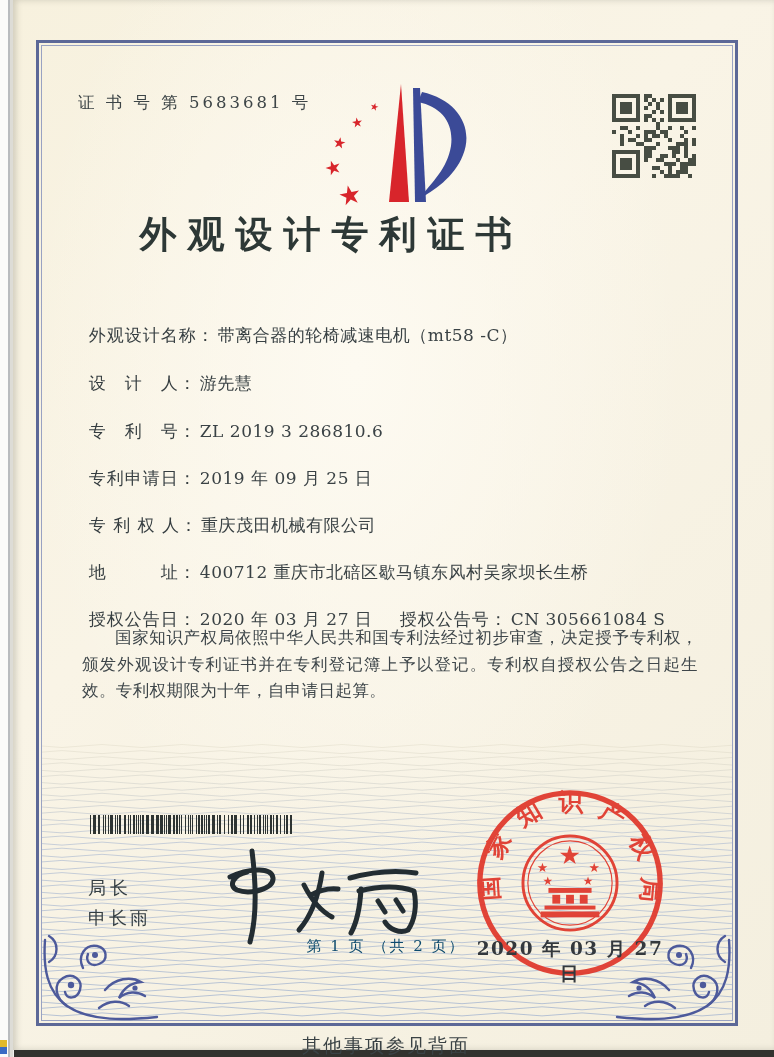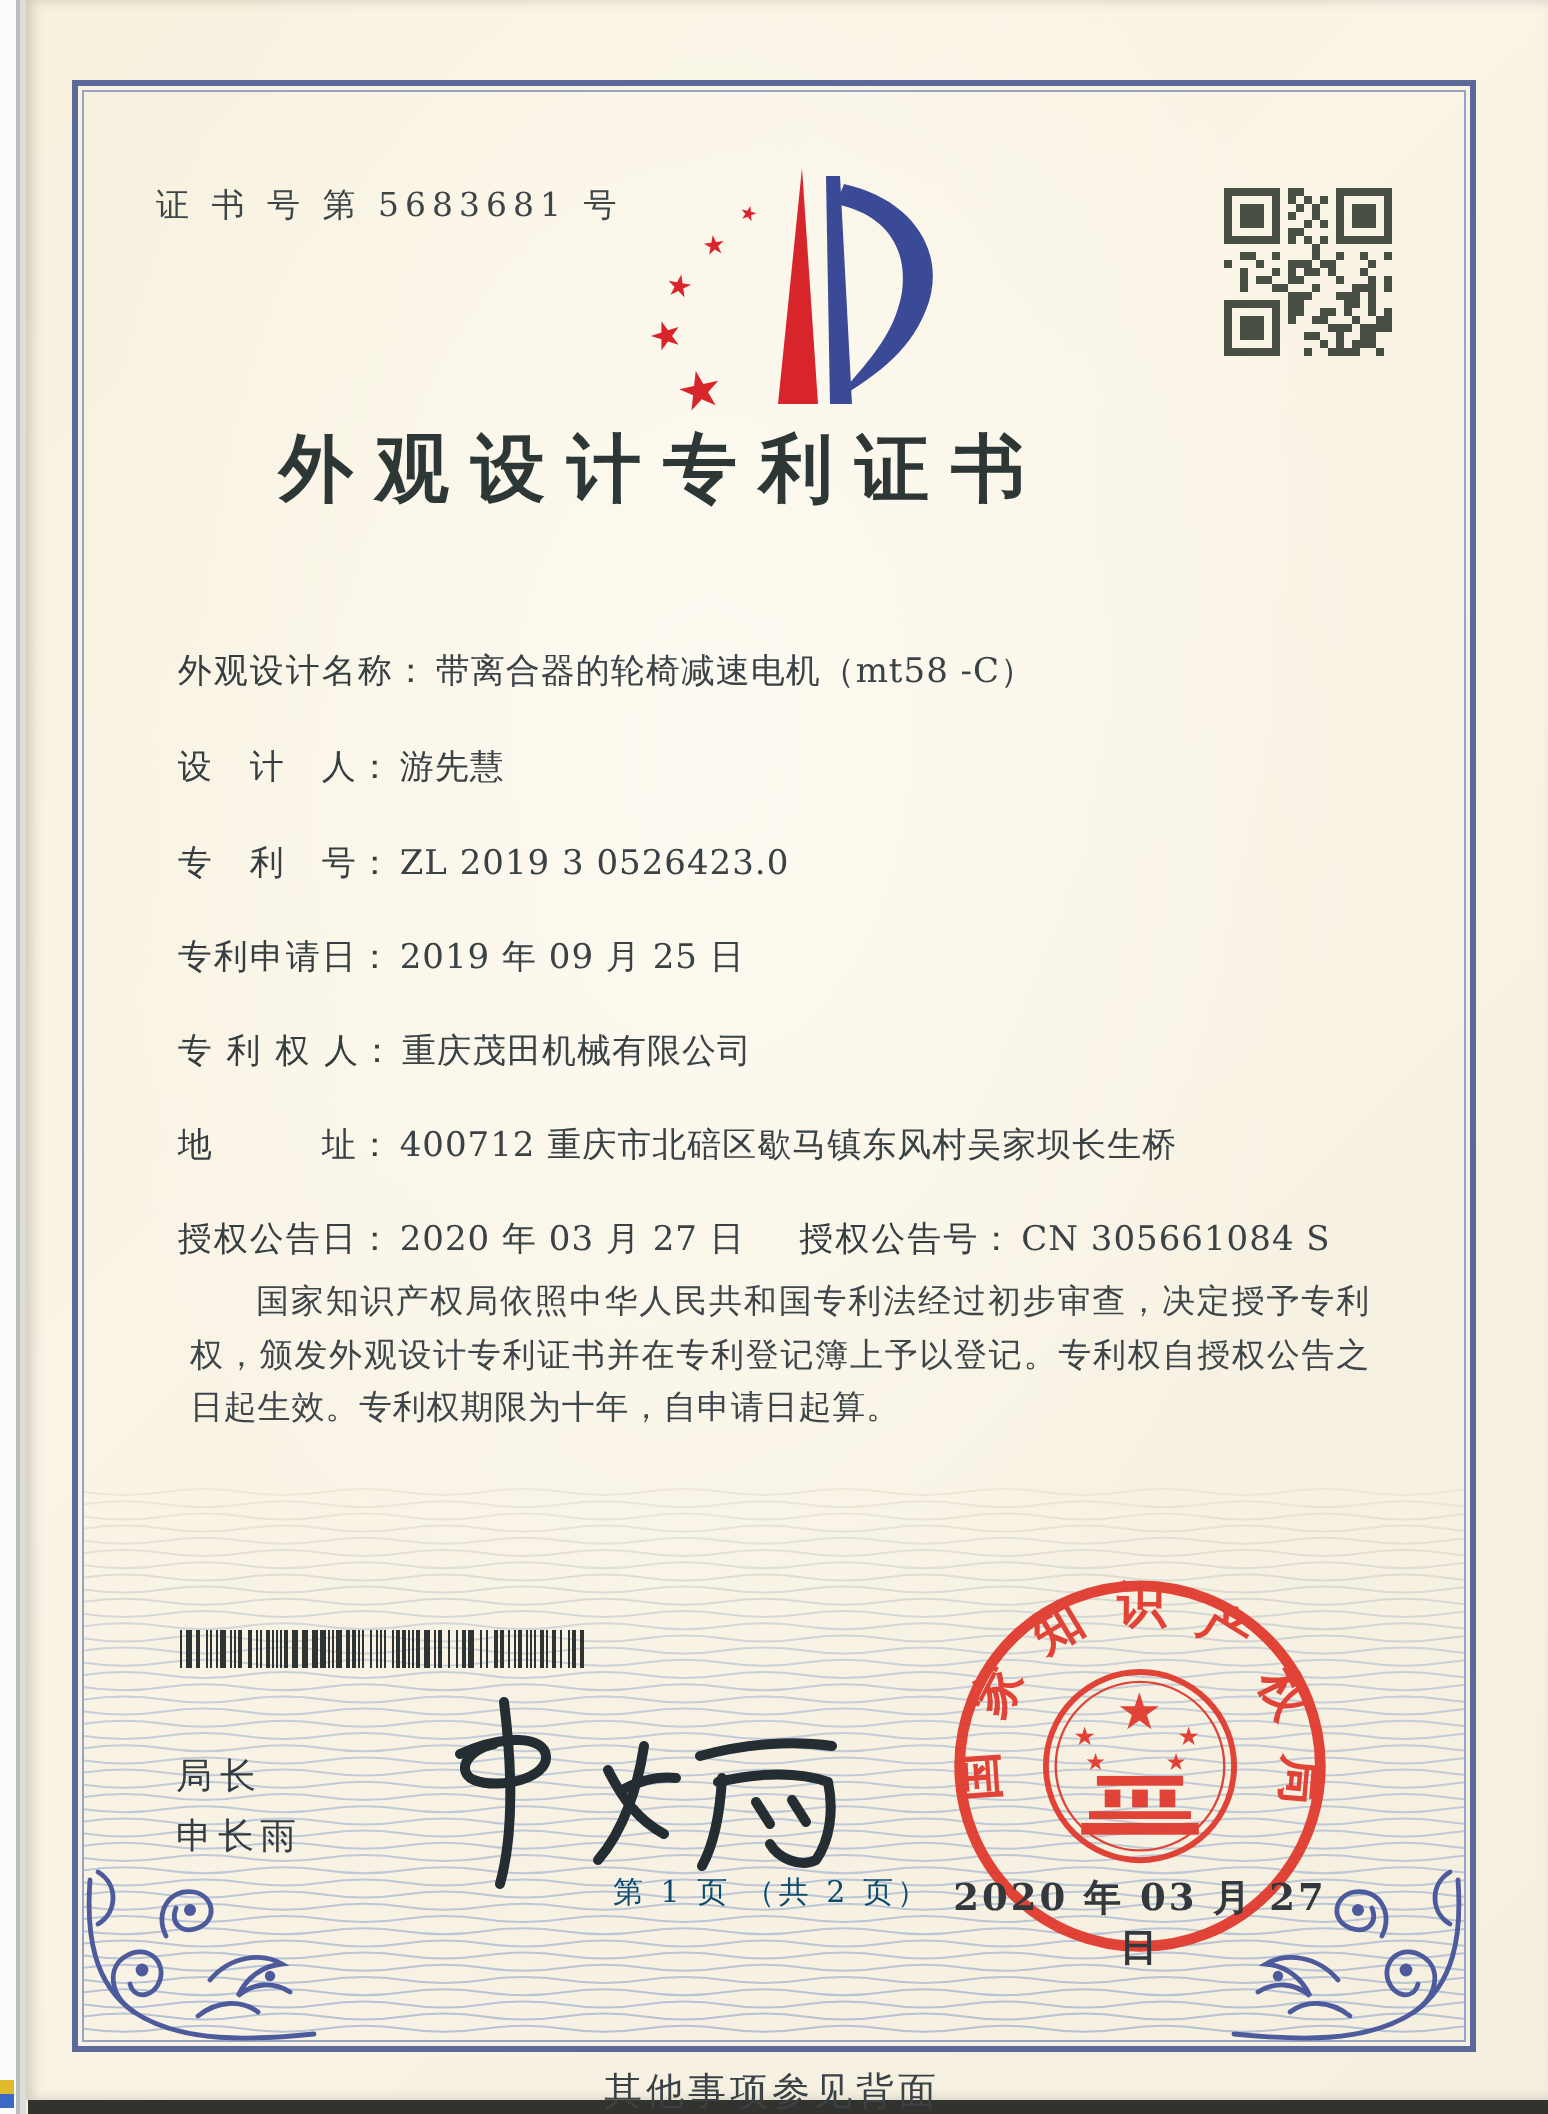--- a/index.html
+++ b/index.html
@@ -35,21 +35,21 @@
        font-size:37px;font-weight:600;letter-spacing:11px;color:#2d3836;text-indent:11px;}
 
   .field-row{position:absolute;left:78px;width:640px;font-size:17px;color:#3a4245;
        white-space:pre;}
   .field-row .lbl{letter-spacing:1px;color:#363e41;margin-top:28px;}
   .field-row .val{margin-left:3px;letter-spacing:.5px;}
   .pair2{position:absolute;left:300px;top:0;white-space:pre;}
 
   .paragraphs{position:absolute;left:78px;top:621px;width:624px;font-size:16.5px;
        line-height:26.5px;color:#3e464a;text-align:justify;}
-  .paragraphs p{margin:17px;text-indent:2em;letter-spacing:.4px;}
+  .paragraphs p{margin:4px;text-indent:2em;letter-spacing:.4px;}
 
   .barcode{position:absolute;left:90px;top:815px;width:206px;height:19px;}
 
   .sig-title{position:absolute;left:88px;top:876px;font-size:18px;letter-spacing:4px;color:#333d41;}
   .sig-name{position:absolute;left:88px;top:906px;font-size:18px;letter-spacing:3px;color:#333d41;}
   .autograph{position:absolute;left:200px;top:845px;width:238px;height:100px;}
 
   .seal{position:absolute;left:468px;top:788px;width:204px;height:196px;opacity:.93;}
   .seal-date{position:absolute;left:470px;top:936px;width:200px;text-align:center;
        font-size:18.5px;font-weight:600;letter-spacing:1.5px;color:#33383d;}
@@ -298,21 +298,21 @@
 
 <div class="title">外观设计专利证书</div>
 
 <div class="field-row" style="top:304px">
   <span class="lbl">外观设计名称：</span><span class="val">带离合器的轮椅减速电机（mt58 -C）</span>
 </div>
 <div class="field-row" style="top:352px">
   <span class="lbl">设　计　人：</span><span class="val">游先慧</span>
 </div>
 <div class="field-row" style="top:400px">
-  <span class="lbl">专　利　号：</span><span class="val">ZL 2019 3 0526423.0</span>
+  <span class="lbl">专　利　号：</span><span class="val">ZL 2019 3 286810.6</span>
 </div>
 <div class="field-row" style="top:447px">
   <span class="lbl">专利申请日：</span><span class="val">2019 年 09 月 25 日</span>
 </div>
 <div class="field-row" style="top:494px">
   <span class="lbl">专 利 权 人：</span><span class="val">重庆茂田机械有限公司</span>
 </div>
 <div class="field-row" style="top:541px">
   <span class="lbl">地　　　址：</span><span class="val">400712 重庆市北碚区歇马镇东风村吴家坝长生桥</span>
 </div>

